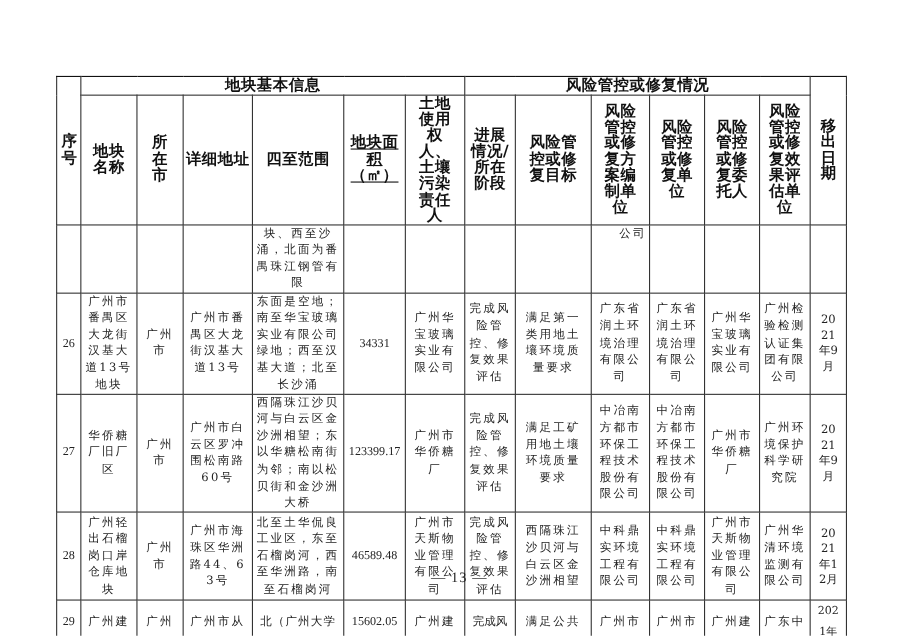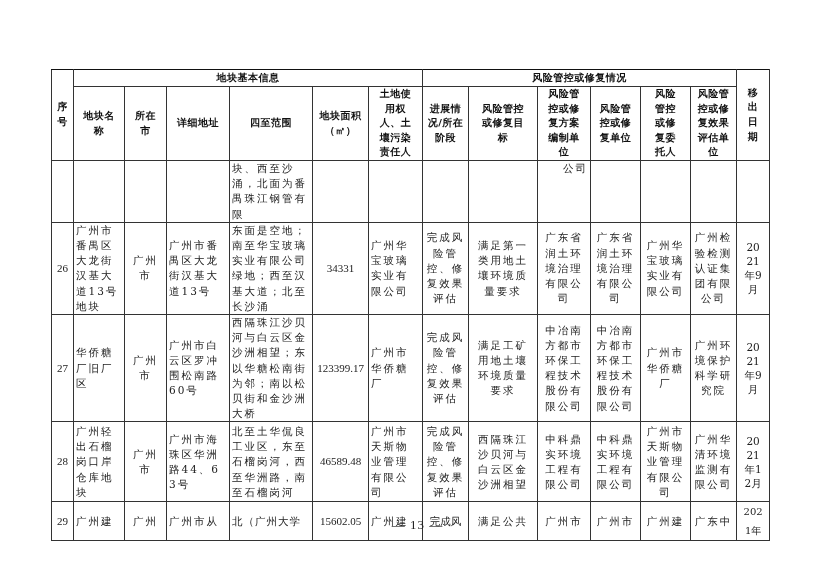--- a/index.html
+++ b/index.html
@@ -4,22 +4,22 @@
 <style>
   html, body { margin: 0; padding: 0; background: #ffffff; }
   body { width: 819px; height: 578px; position: relative; overflow: hidden;
          font-family: "DejaVu Serif", "Liberation Serif", serif; color: #222; }
   .page { position: absolute; left: 0; top: 0; width: 819px; height: 578px; }
   table.land { position: absolute; left: 51px; top: 69px; border-collapse: collapse;
                table-layout: fixed; width: 718px; }
   table.land td, table.land th { border: 1px solid #333; padding: 0 2px;
                text-align: center; vertical-align: middle; overflow: hidden;
                font-size: 10.5px; line-height: 15.2px; letter-spacing: 2px; word-break: break-all; }
-  table.land th { font-weight: bold; font-size: 10px; letter-spacing: 0.5px; line-height: 14.6px; color: #111; }
-  table.land td.left { text-align: left; }
+  table.land th { font-weight: bold; font-size: 14px; letter-spacing: 0.5px; line-height: 14.6px; color: #111; }
+  table.land td.left { text-align: center; }
   table.land td.num { letter-spacing: 0; font-family: "Liberation Serif", serif; font-size: 11px; }
   table.land td.date { letter-spacing: 0; line-height: 14px; }
   .outer-top { border-top: 1.6px solid #111 !important; }
   .footer { position: absolute; left: 8px; width: 819px; top: 517px; text-align: center;
             font-family: "Liberation Serif", serif; font-size: 13px; color: #222; letter-spacing: 1px; }
   .cont td { line-height: 14.5px; }
 </style>
 </head>
 <body>
 
@@ -46,21 +46,21 @@
         <th rowspan="2" class="outer-top" style="padding:0 4px;">序号</th>
         <th colspan="6" class="outer-top">地块基本信息</th>
         <th colspan="6" class="outer-top">风险管控或修复情况</th>
         <th rowspan="2" class="outer-top" style="padding:0 9px;">移出日期</th>
       </tr>
       <tr style="height:74px">
         <th style="padding:8px 7px;">地块名称</th>
         <th style="padding:0 9px;margin-left:22px;">所在市</th>
         <th>详细地址</th>
         <th>四至范围</th>
-        <th style="padding:0 4px;">地块面积（㎡）</th>
+        <th style="padding:0 4px;text-decoration:underline;">地块面积（㎡）</th>
         <th style="padding:0 6px;">土地使用权人、土壤污染责任人</th>
         <th style="padding:4px 4px;">进展情况/所在阶段</th>
         <th style="padding:0 12px;">风险管控或修复目标</th>
         <th style="padding:0 7px;">风险管控或修复方案编制单位</th>
         <th style="padding:0 5px;">风险管控或修复单位</th>
         <th style="padding:0 10px;">风险管控或修复委托人</th>
         <th style="padding:0 4px;">风险管控或修复效果评估单位</th>
       </tr>
     </thead>
     <tbody>

